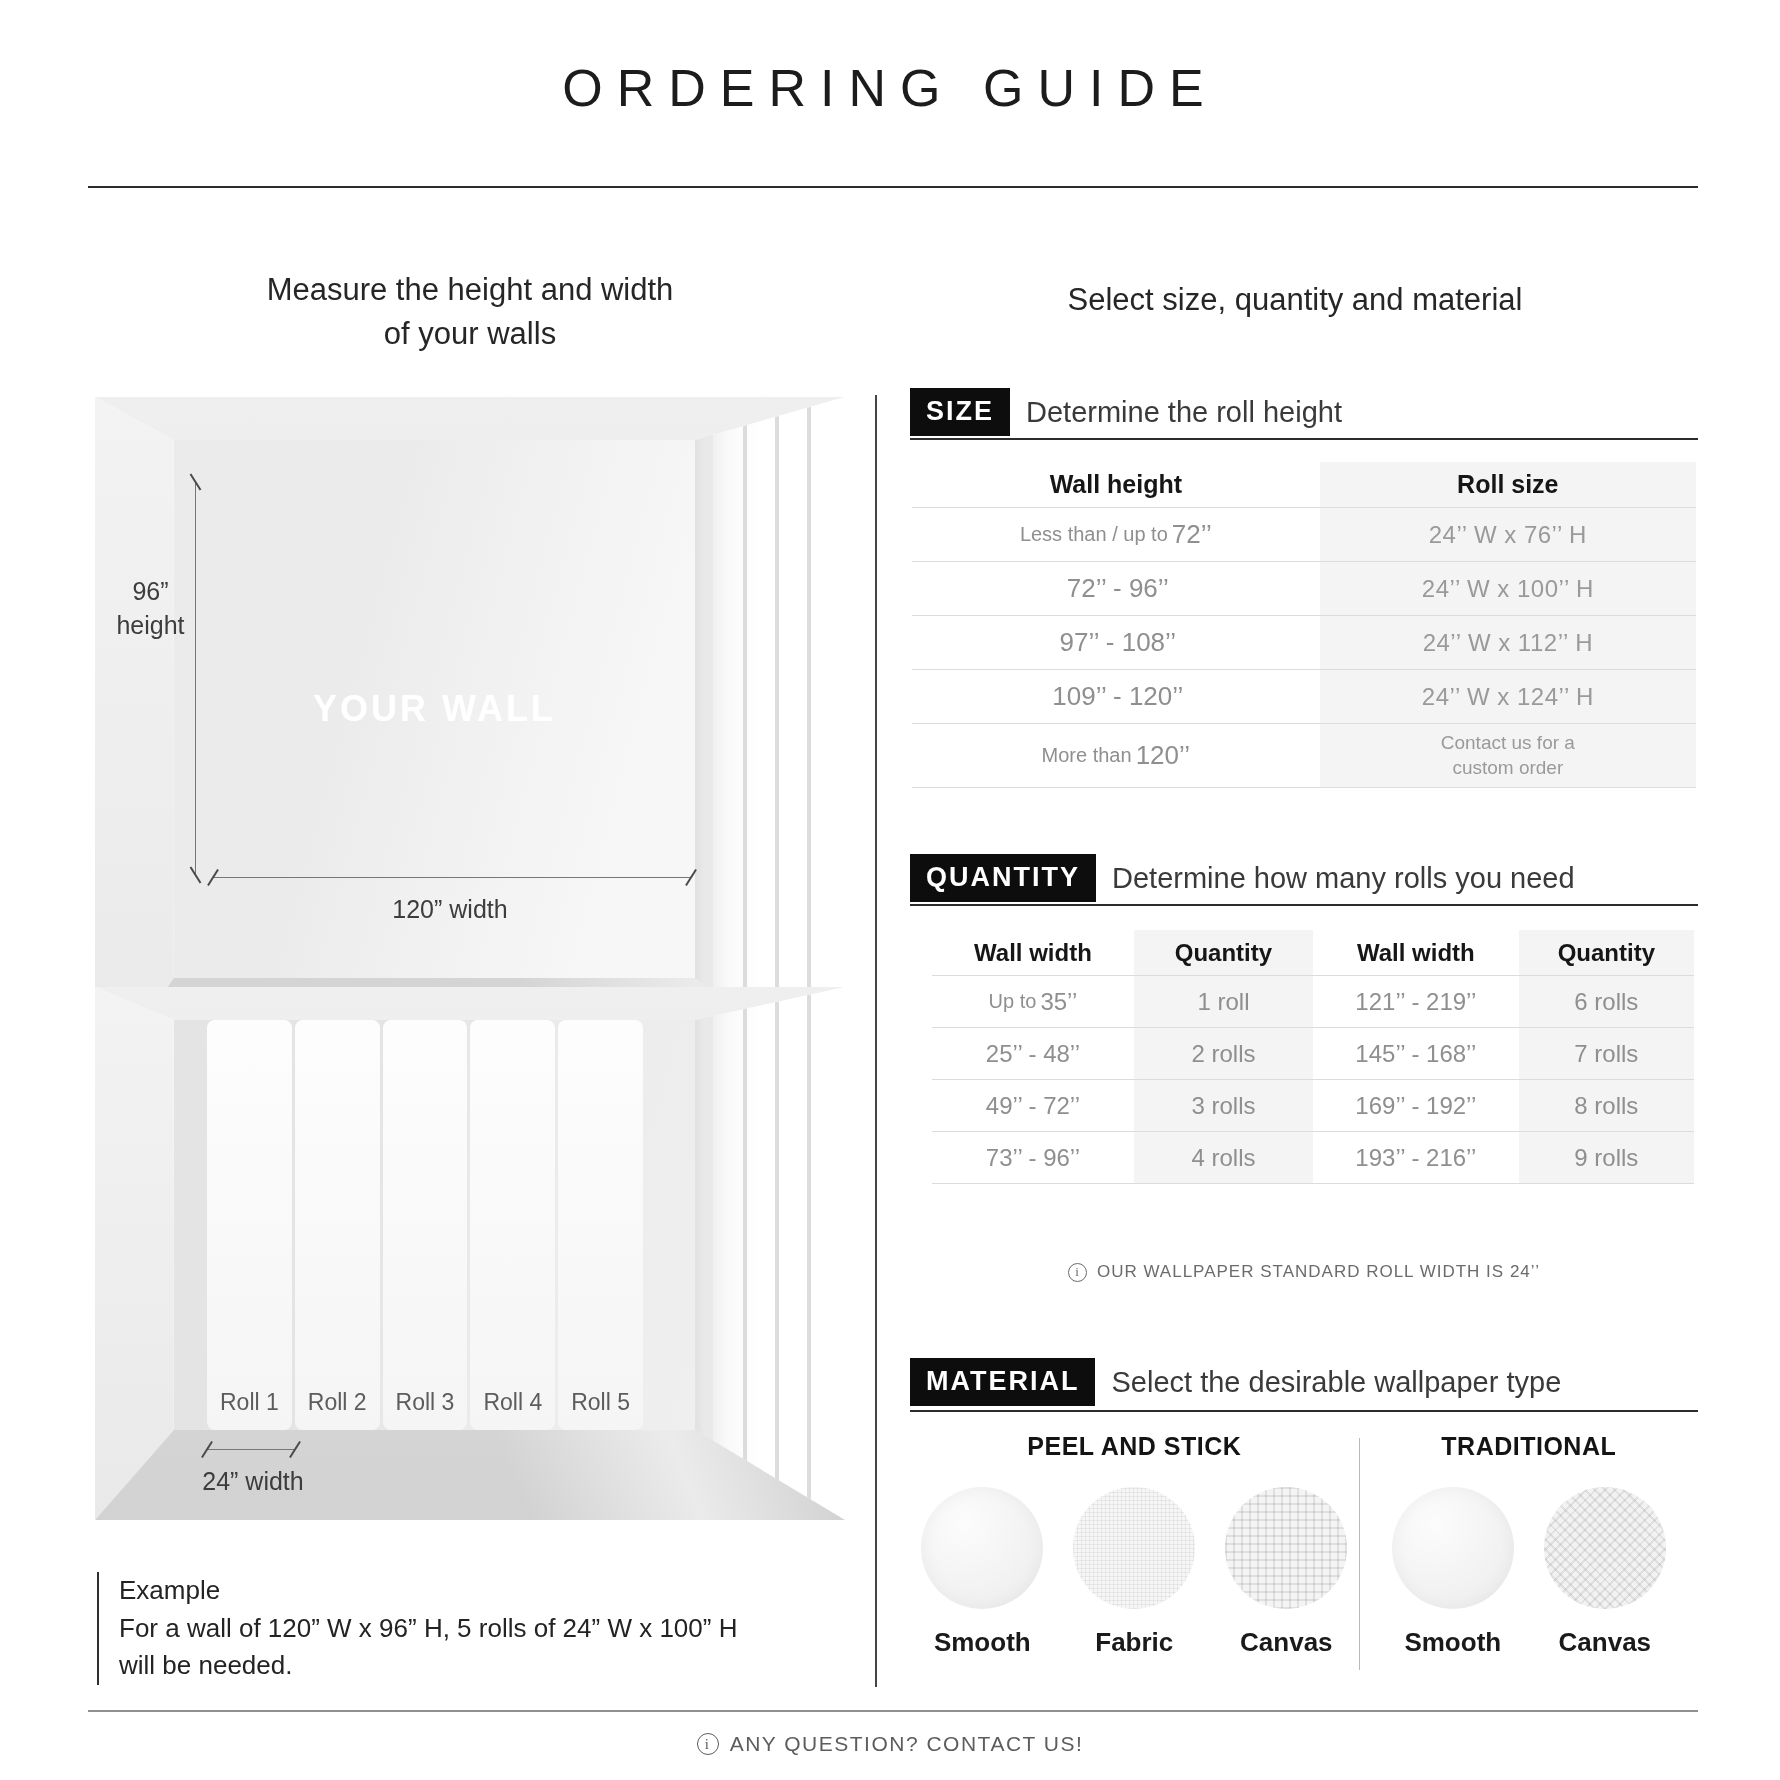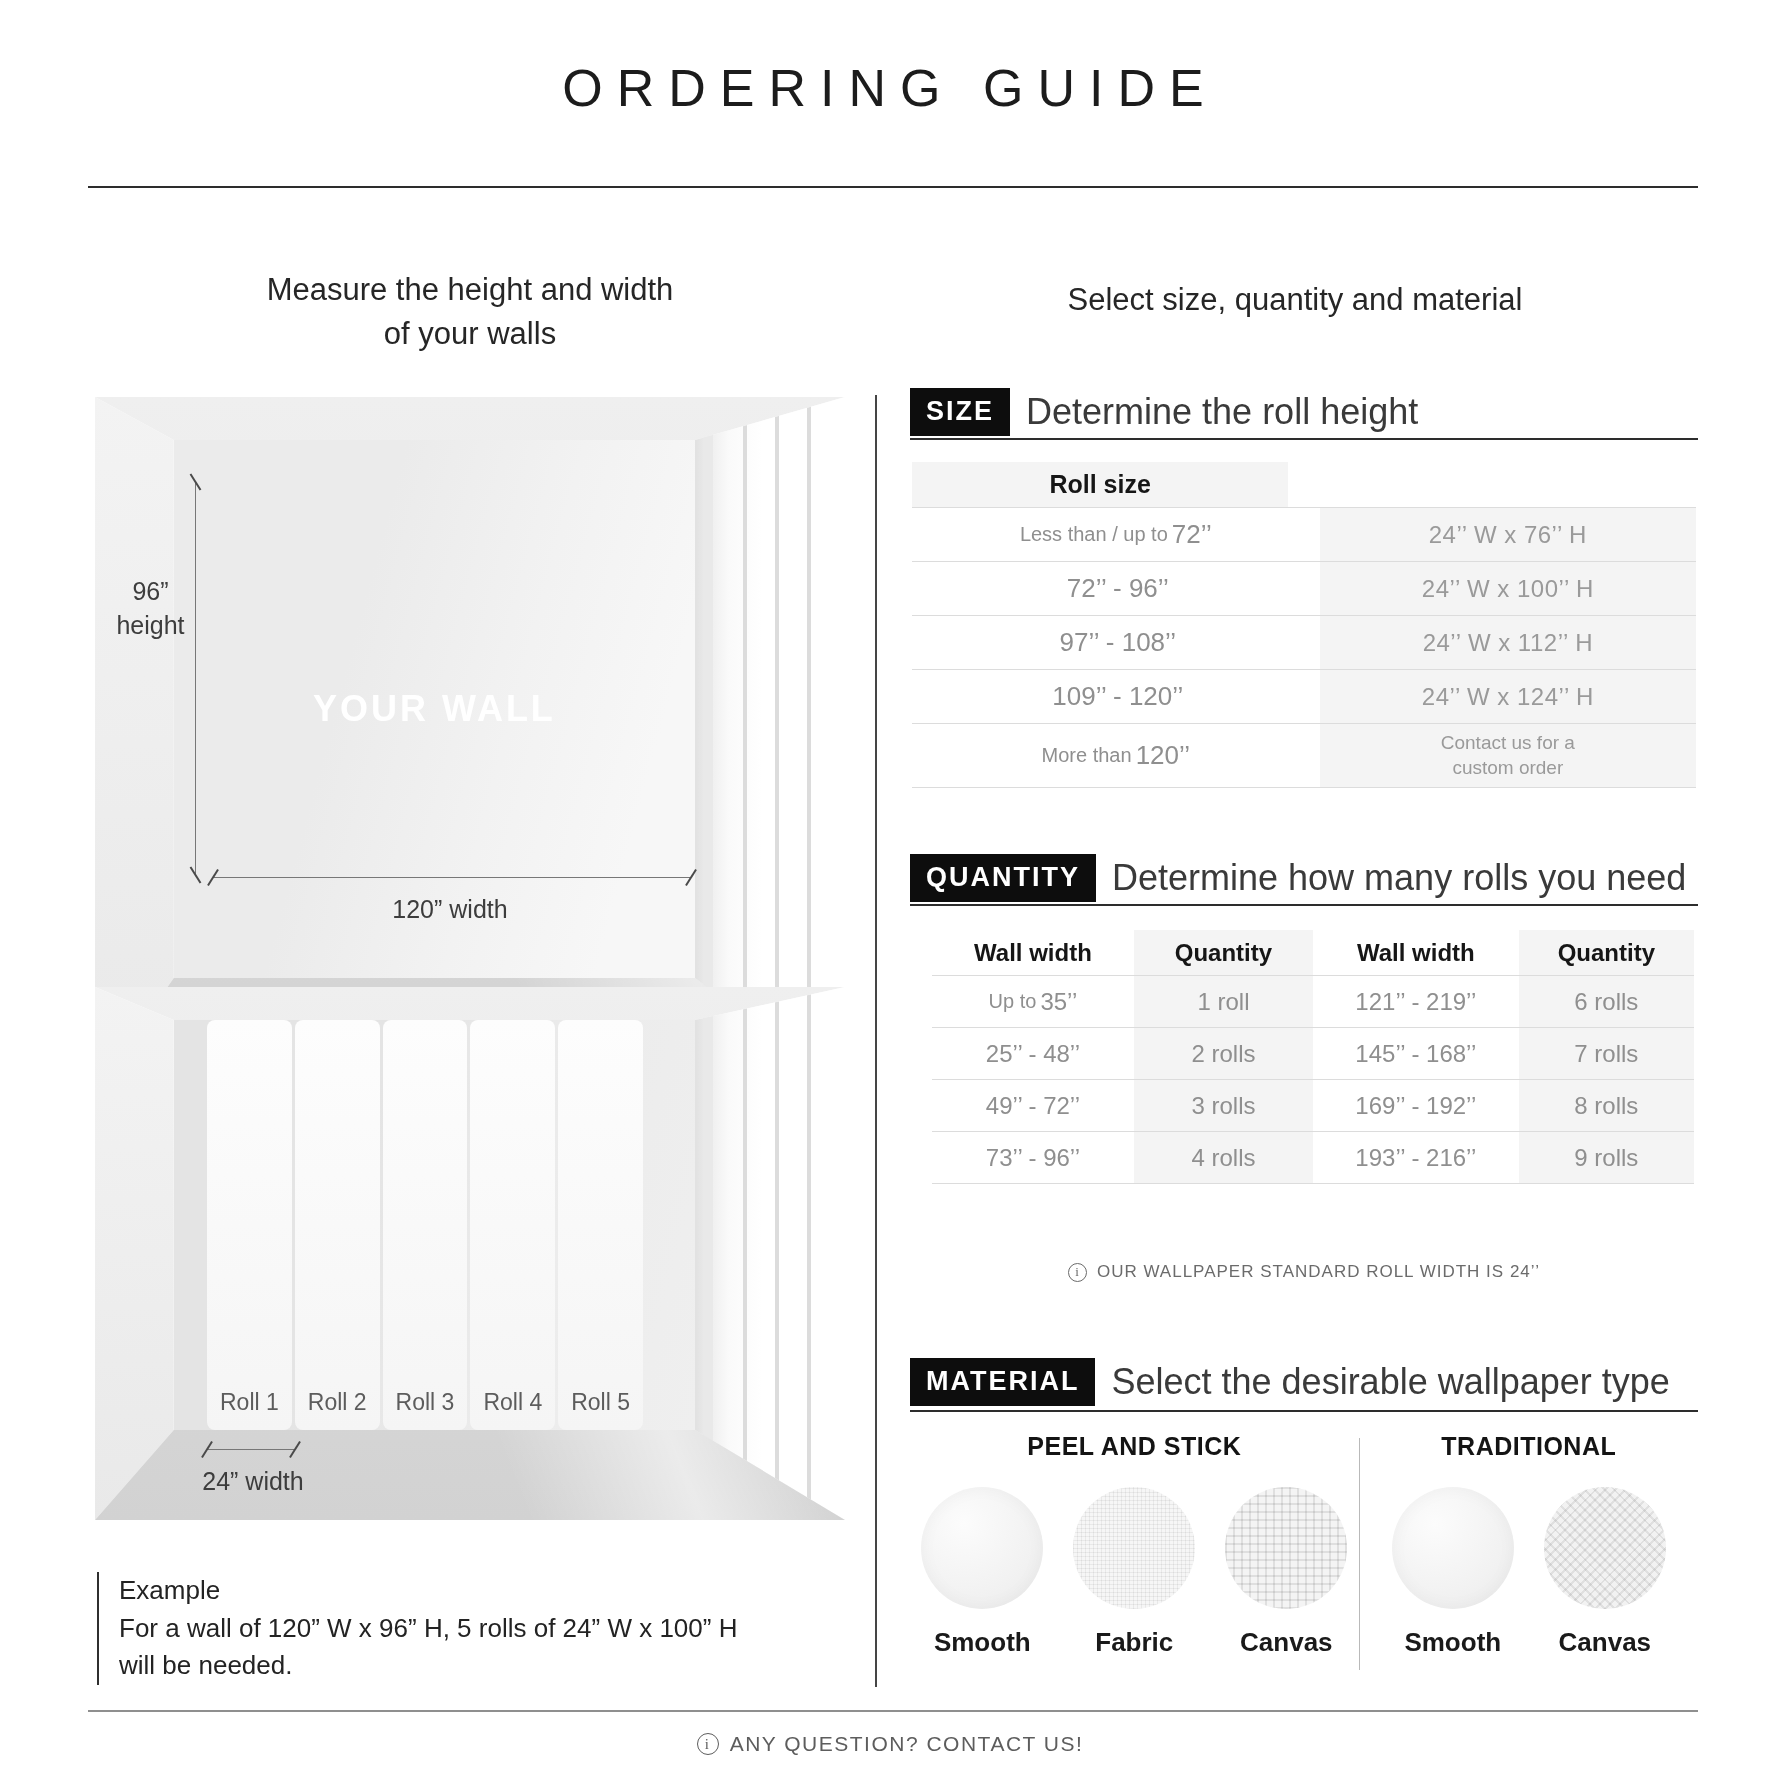--- a/index.html
+++ b/index.html
@@ -59,21 +59,21 @@
   #room2 .wlabel { left:68px; top:478px; width:180px; }
 
   
   .example { position:absolute; left:97px; top:1572px; width:690px; border-left:2px solid #2f2f2f;
              padding-left:20px; font-size:26px; color:#232323; line-height:1.45; }
 
   
   .badge-row { position:absolute; left:910px; display:flex; align-items:center; gap:16px; }
   .badge { background:#0d0d0d; color:#ffffff; font-size:27px; font-weight:bold; letter-spacing:2px;
            padding:8px 16px 9px; }
-  .subtitle { font-size:36px; color:#3a3a3a; }
+  .subtitle { font-size:29px; color:#3a3a3a; }
   .section-underline { position:absolute; height:2px; background:#2d2d2d; left:910px; width:788px; }
 
   
   .size-table { position:absolute; left:912px; top:462px; width:784px; }
   .s-row { display:flex; border-bottom:1px solid #dcdcdc; }
   .s-row .c1 { width:52%; display:flex; align-items:center; justify-content:center; gap:4px; }
   .s-row .c2 { width:48%; background:#f4f4f4; display:flex; flex-direction:column;
                align-items:center; justify-content:center; }
   .s-head { height:46px; }
   .s-head .c1, .s-head .c2 { font-size:25px; font-weight:bold; color:#161616; }
@@ -212,20 +212,21 @@
   </div>
 
   <div class="badge-row" style="top:388px">
     <span class="badge">SIZE</span>
     <span class="subtitle">Determine the roll height</span>
   </div>
   <div class="section-underline" style="top:438px"></div>
 
   <div class="size-table">
     <div class="s-row s-head">
+      <div class="c1">Wall height</div>
       <div class="c2">Roll size</div>
     </div>
     <div class="s-row s-body">
       <div class="c1">
           <span class="cell-pre">Less than / up to </span>
           <span class="cell-val">72’’</span>
         </div>
       <div class="c2">
           <span class="roll-val">24’’ W x 76’’ H</span>
         </div>

